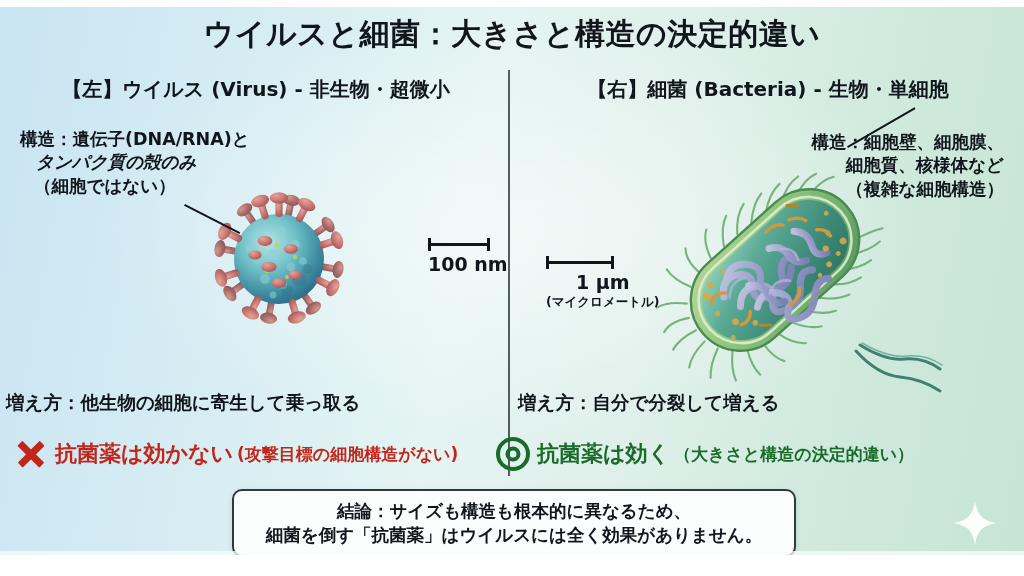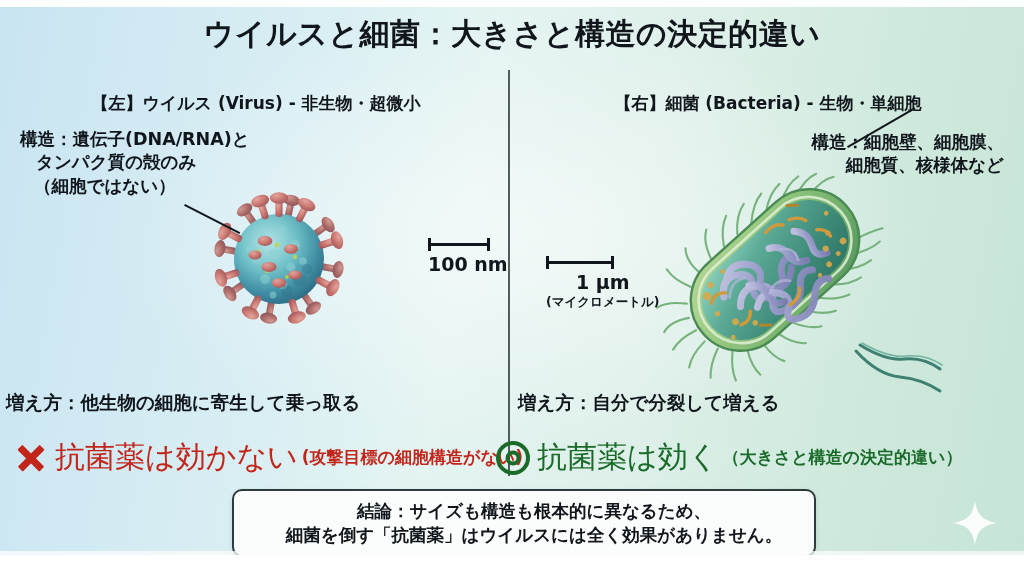--- a/index.html
+++ b/index.html
@@ -30,37 +30,37 @@
     pointer-events:none;z-index:1;
   }
 
   .title{
     position:absolute;left:0;top:14px;width:1024px;text-align:center;
     font-size:30px;font-weight:700;color:#10161c;letter-spacing:.5px;
     z-index:12;white-space:nowrap;
   }
 
   .panel-head{
-    position:absolute;top:92px;font-size:17px;font-weight:700;color:#10161c;
+    position:absolute;top:76px;font-size:20px;font-weight:700;color:#10161c;
     text-align:center;z-index:12;white-space:nowrap;
   }
   #head-left{left:6px;width:500px;}
   #head-right{left:518px;width:500px;}
 
   .divider{
     position:absolute;left:508px;top:70px;width:2px;height:406px;
     background:#2e3a3c;opacity:.82;z-index:11;
   }
 
   .anno{
     position:absolute;font-size:17.5px;font-weight:700;color:#10161c;
     line-height:1.33;z-index:12;white-space:nowrap;
   }
   #anno-virus{left:20px;top:128px;text-align:left;}
-  #anno-virus .l2{padding-left:16px;}
+  #anno-virus .l2{padding-left:16px;font-style:italic;}
   #anno-virus .l3{padding-left:14px;}
   #anno-bact{right:20px;top:131px;text-align:right;}
 
   
   .leader{position:absolute;background:#10161c;height:2px;transform-origin:0 0;z-index:12;}
 
   
   .scalewrap{position:absolute;z-index:13;}
   .bar{position:relative;height:12px;}
   .bar .line{position:absolute;left:0;top:5px;height:3px;width:100%;background:#10161c;}
@@ -84,21 +84,21 @@
 
   .verdict{
     position:absolute;top:437px;display:flex;align-items:center;z-index:12;
     white-space:nowrap;
   }
   #verdict-left{left:14px;}
   #verdict-right{left:496px;}
   .verdict .mark{
     width:34px;height:34px;flex:none;margin-right:7px;position:relative;
   }
-  .verdict .main{font-size:30px;font-weight:400;text-align:center;}
+  .verdict .main{font-size:22px;font-weight:700;text-align:center;}
   .verdict .paren{font-size:17px;font-weight:700;margin-left:4px;}
   #verdict-left .main,#verdict-left .paren{color:#c2261b;}
   #verdict-right .main,#verdict-right .paren{color:#1a6b2a;}
 
   
   .x-mark::before,.x-mark::after{
     content:"";position:absolute;left:50%;top:50%;width:31px;height:6.5px;
     background:#c2261b;border-radius:1px;
   }
   .x-mark::before{transform:translate(-50%,-50%) rotate(45deg);}
@@ -108,21 +108,21 @@
   .o-mark::after{
     content:"";position:absolute;left:50%;top:50%;width:15px;height:15px;
     transform:translate(-50%,-50%);border:4px solid #1a6b2a;border-radius:50%;
     box-sizing:border-box;
   }
 
   .conclusion{
     position:absolute;left:232px;top:489px;width:560px;height:64px;
     background:#fbfdfc;border:2px solid #2f3a3c;border-radius:10px;
     display:flex;flex-direction:column;align-items:center;justify-content:center;
-    z-index:14;box-shadow:0 2px 5px rgba(30,50,60,.13);padding-left:20px;
+    z-index:14;box-shadow:0 2px 5px rgba(30,50,60,.13);
   }
   .conclusion div{
     font-size:17.5px;font-weight:700;color:#10161c;line-height:1.38;white-space:nowrap;
   }
 
   .sparkle{position:absolute;left:951px;top:499px;width:48px;height:48px;z-index:10;}
 
   svg{display:block;overflow:visible;}
 </style>
 </head>
@@ -302,20 +302,21 @@
       <div class="line"></div>
         <div class="cap l"></div>
         <div class="cap r"></div>
     </div>
     <div class="lbl">100 nm</div>
   </div>
 
   <div class="anno" id="anno-bact">
     <div>構造：細胞壁、細胞膜、</div>
     <div>細胞質、核様体など</div>
+    <div>（複雑な細胞構造）</div>
   </div>
 
   <div class="leader" style="left:770px;top:148px;width:78px;transform:rotate(150deg);transform-origin:100% 0;"></div>
 
   <div style="position:absolute;left:560px;top:120px;width:440px;height:275px;z-index:9;">
     <svg width="440" height="275" viewBox="0 0 440 275">
       <defs>
         <linearGradient id="bwall" x1="0" y1="0" x2="1" y2="1">
           <stop offset="0%" stop-color="#bcd99a"></stop>
           <stop offset="35%" stop-color="#96c87f"></stop>

